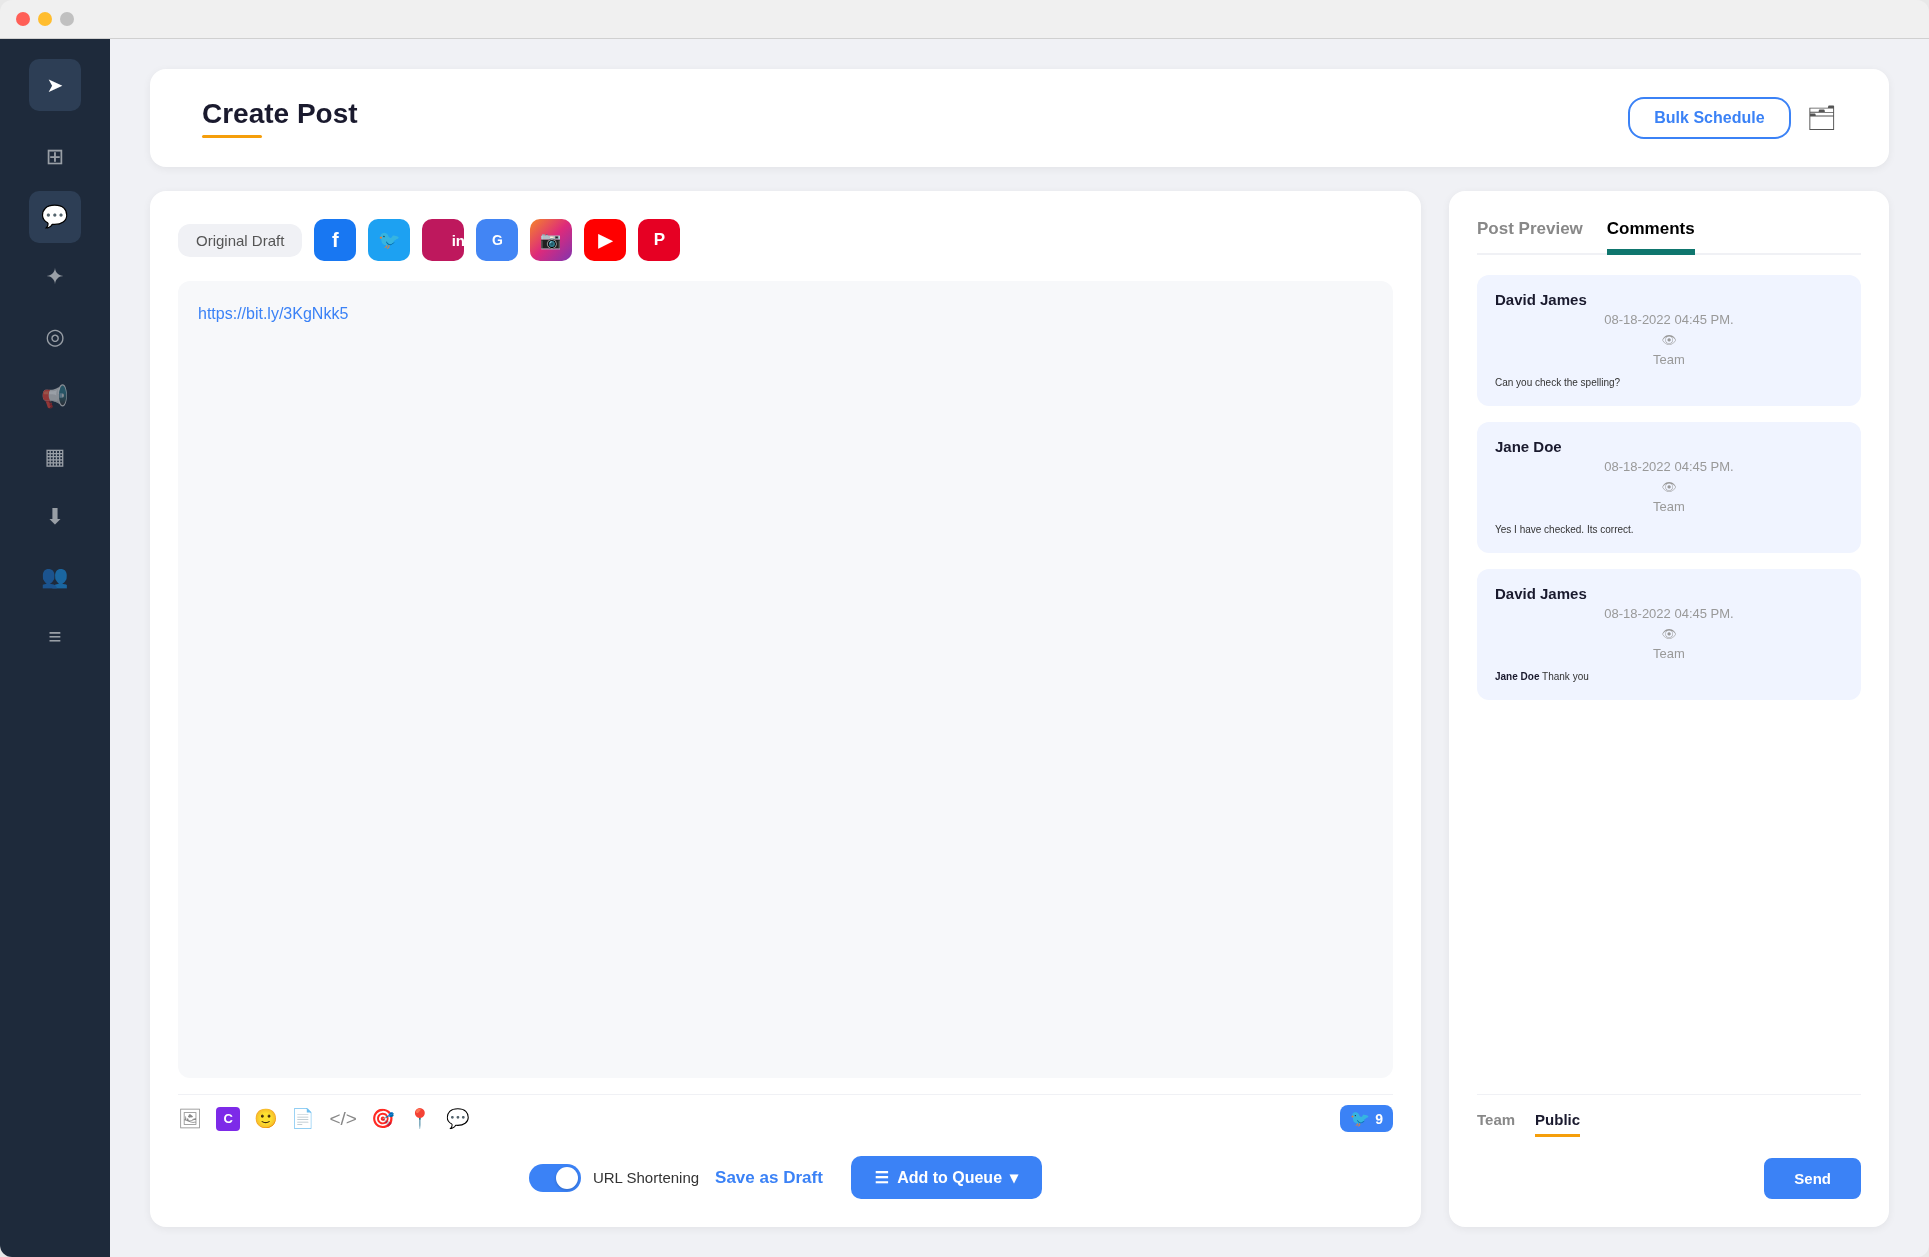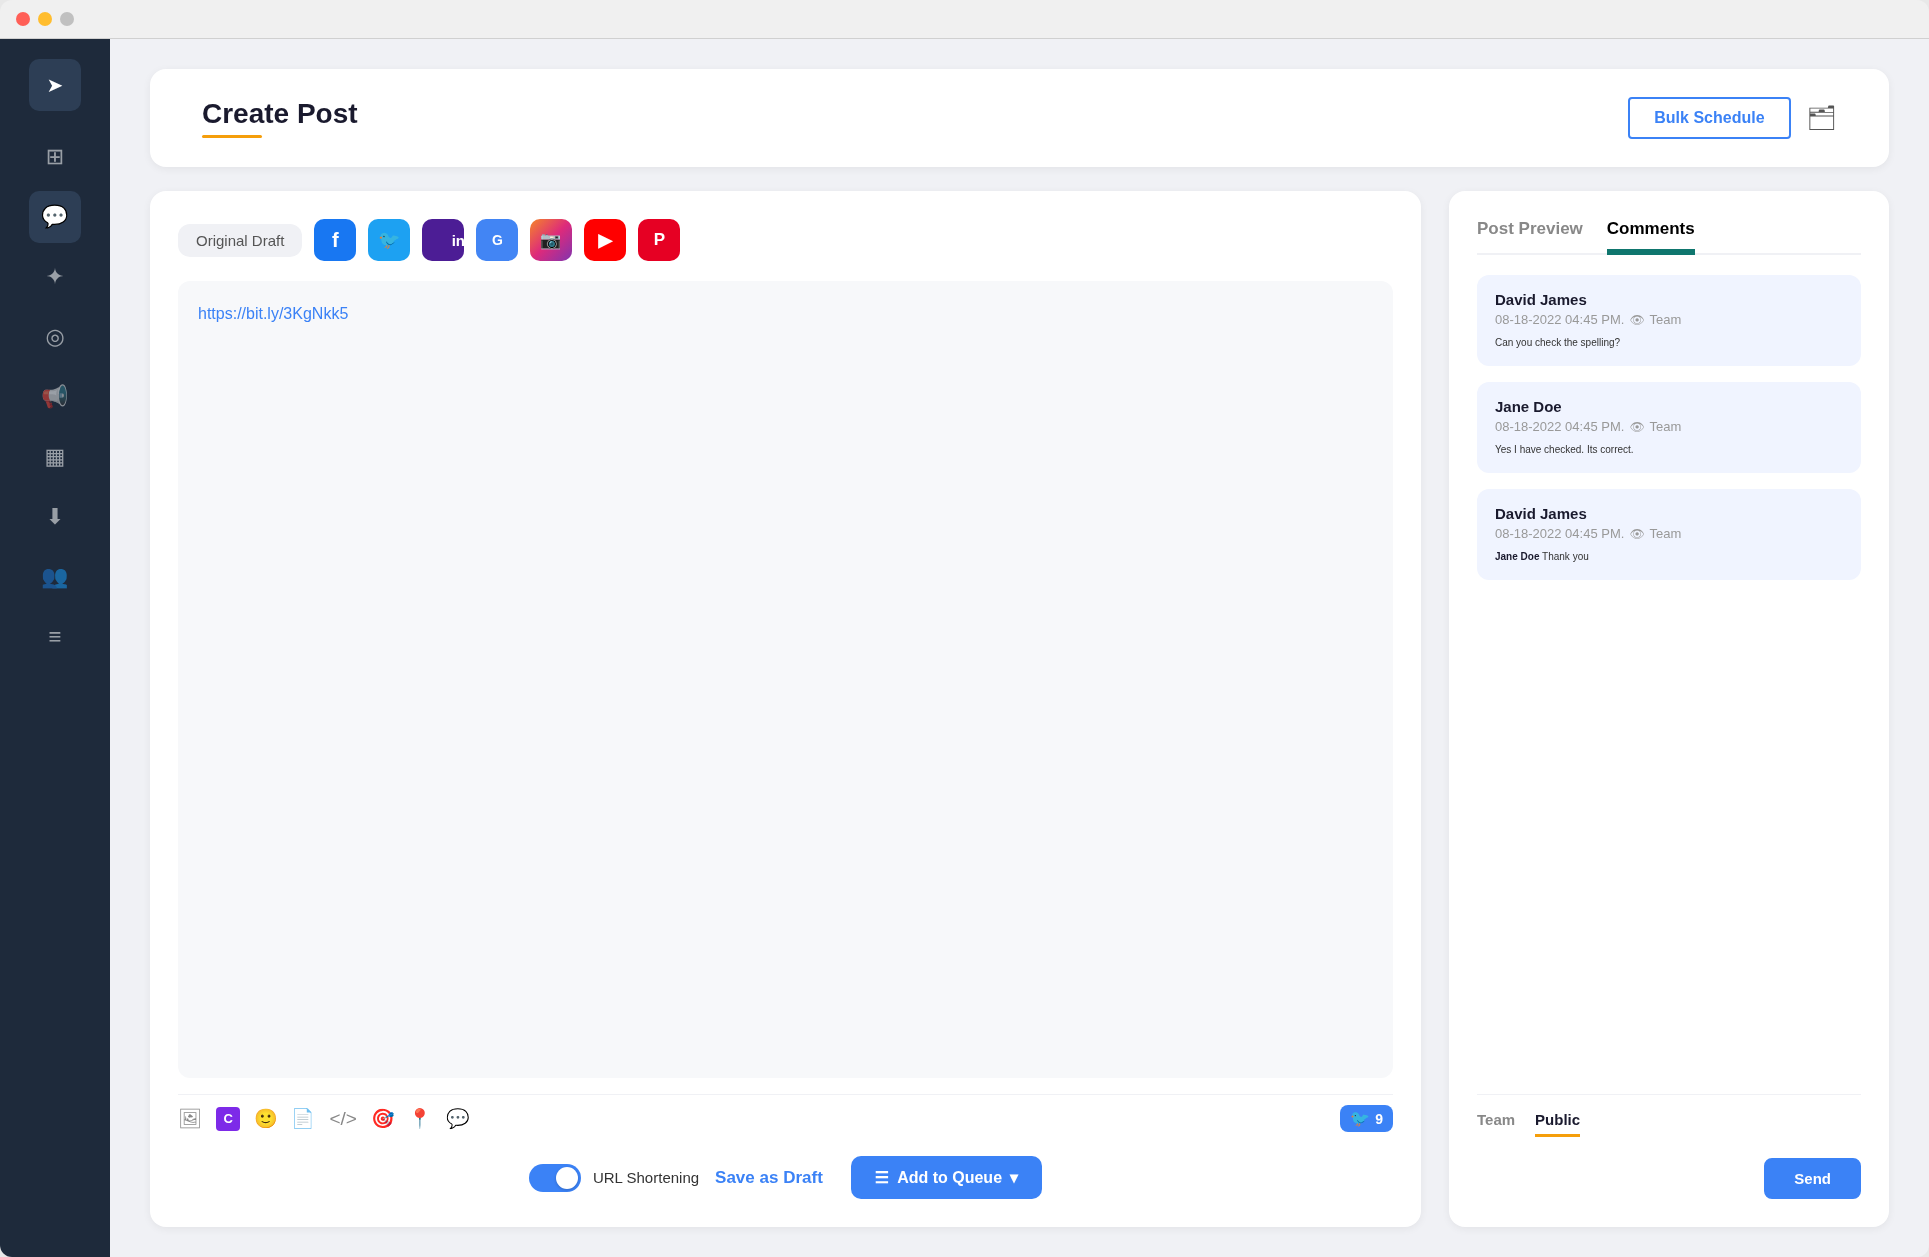--- a/index.html
+++ b/index.html
@@ -103,21 +103,21 @@
       border-radius: 2px;
     }
     .header-actions {
       display: flex; gap: 16px; align-items: center;
     }
     .bulk-schedule-btn {
       border: 2px solid #3b82f6;
       color: #3b82f6;
       background: white;
       padding: 10px 24px;
-      border-radius: 4px;
+      border-radius: 16px;
       font-size: 16px;
       font-weight: 600;
       cursor: pointer;
     }
     .edit-icon-btn {
       color: #555;
       font-size: 24px;
       cursor: pointer;
       background: none; border: none;
     }
@@ -157,21 +157,21 @@
     .social-icon {
       width: 42px; height: 42px;
       border-radius: 10px;
       display: flex; align-items: center; justify-content: center;
       font-size: 20px;
       cursor: pointer;
       font-weight: 700;
     }
     .si-facebook { background: #1877f2; color: white; }
     .si-twitter { background: #1da1f2; color: white; }
-    .si-linkedin { background: #4c1d95; color: white; padding-left: 30px; }
+    .si-linkedin { background: #be185d; color: white; padding-left: 30px; }
     .si-google { background: #4285f4; color: white; font-size:16px; }
     .si-instagram { background: linear-gradient(135deg, #f58529, #dd2a7b, #8134af); color: white; font-size:18px; }
     .si-youtube { background: #ff0000; color: white; }
     .si-pinterest { background: #e60023; color: white; }
 
     .editor-area {
       background: #f7f8fa;
       border-radius: 12px;
       padding: 20px;
       flex: 1;
@@ -306,21 +306,21 @@
     }
     .comment-author {
       font-size: 15px;
       font-weight: 700;
       color: #1a1a2e;
     }
     .comment-meta {
       font-size: 13px;
       color: #999;
       margin: 4px 0 8px;
-      display: flex; align-items: center; gap: 5px;
+      display: flex; align-items: center; gap: 5px; flex-direction: column;
     }
     .comment-text {
       font-size: 10px;
       color: #333;
       line-height: 1.5;
     }
     .comment-text .mention {
       font-weight: 700;
       color: #1a1a2e;
     }

